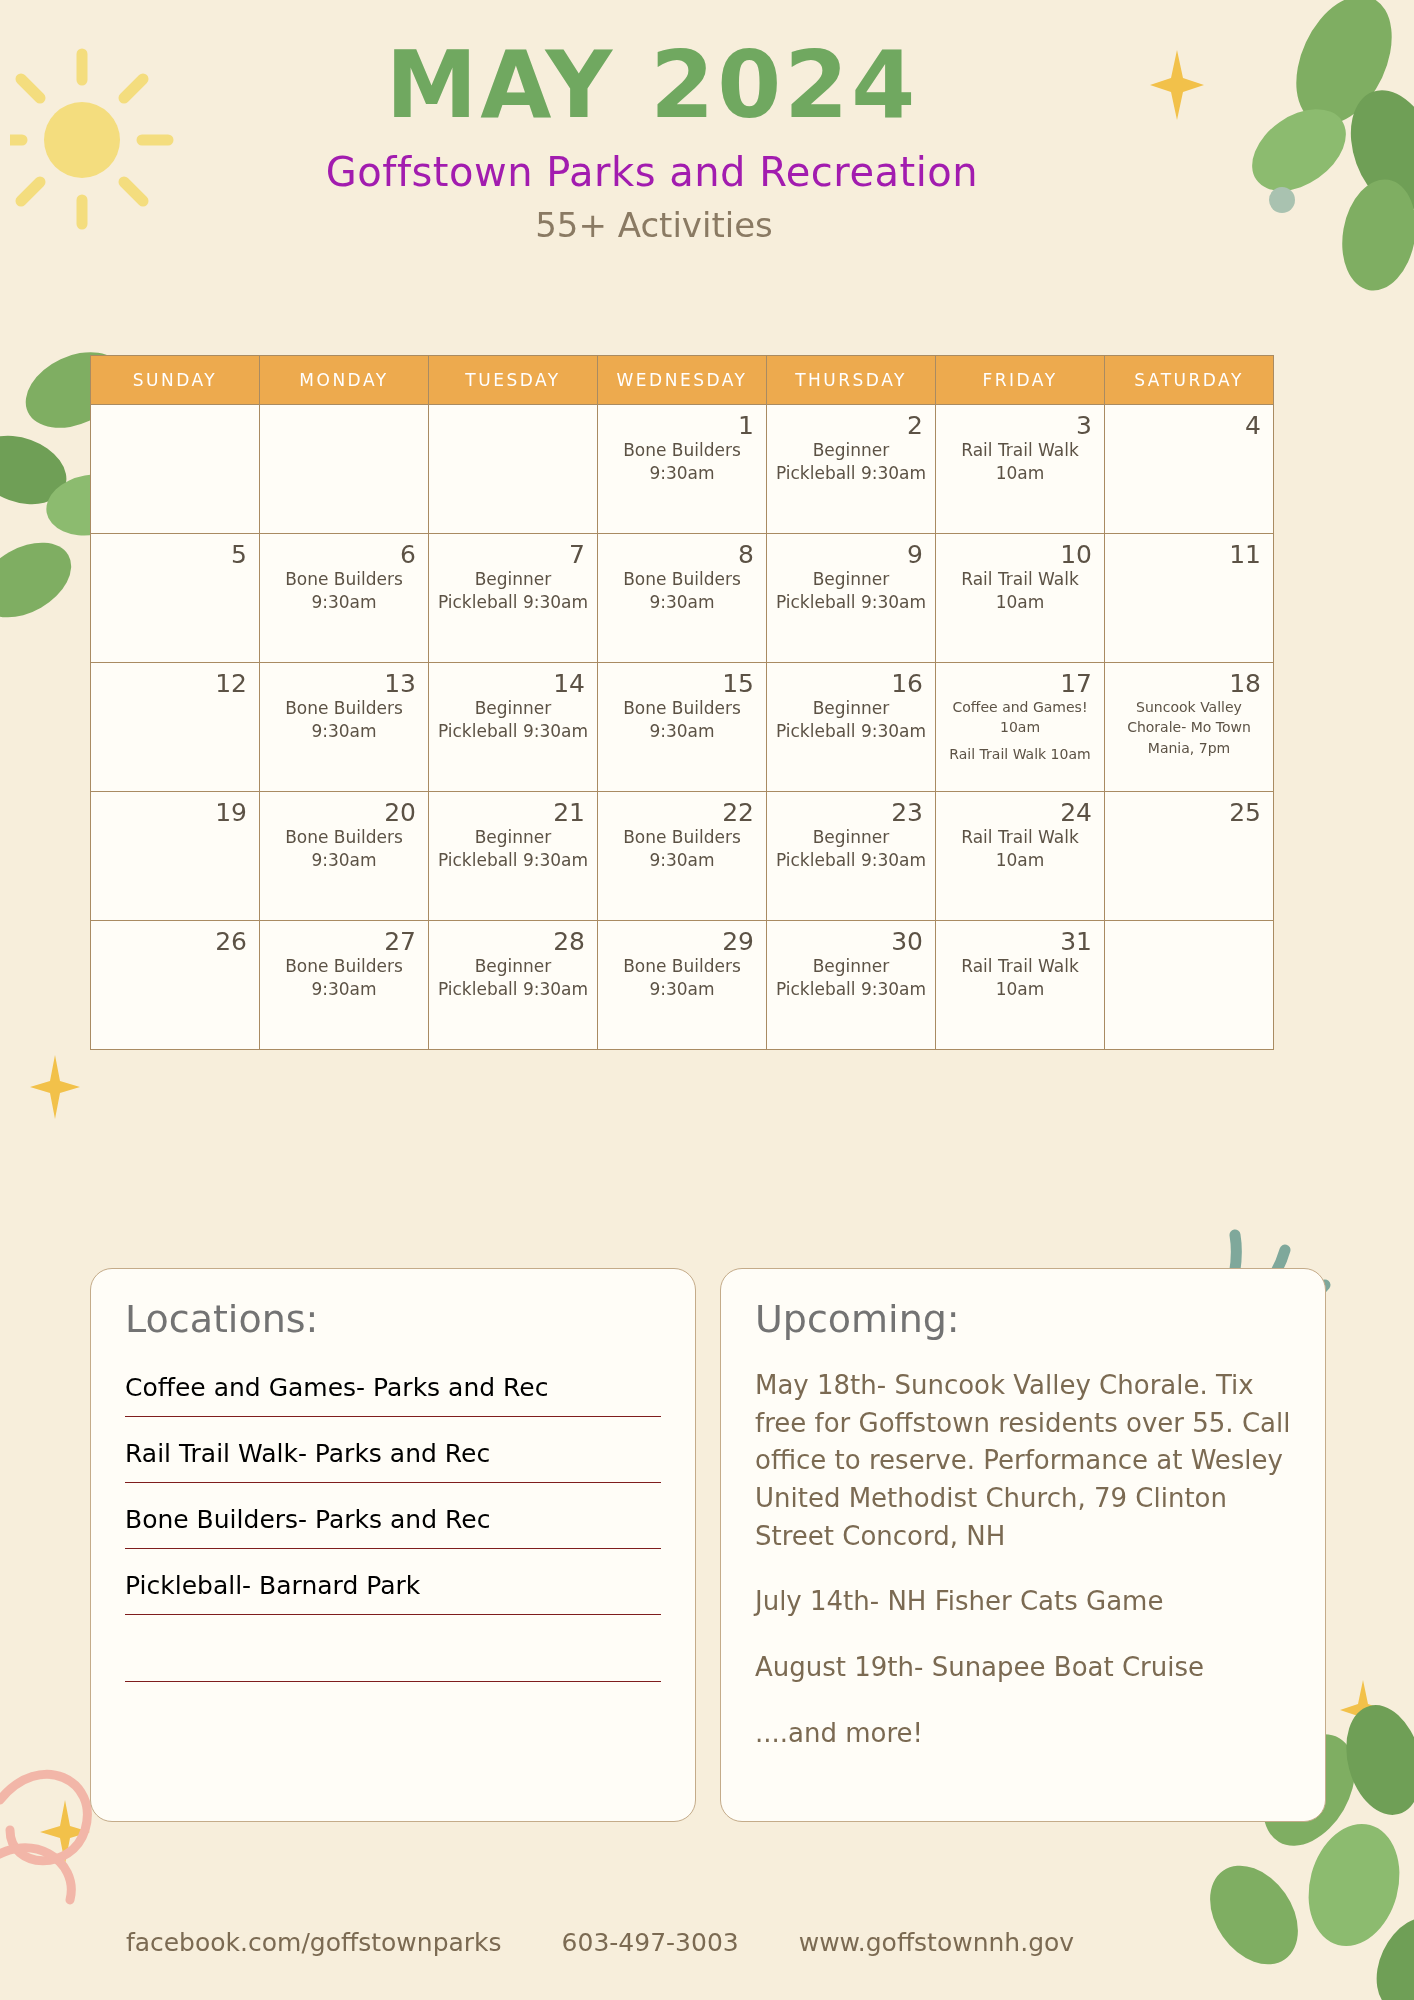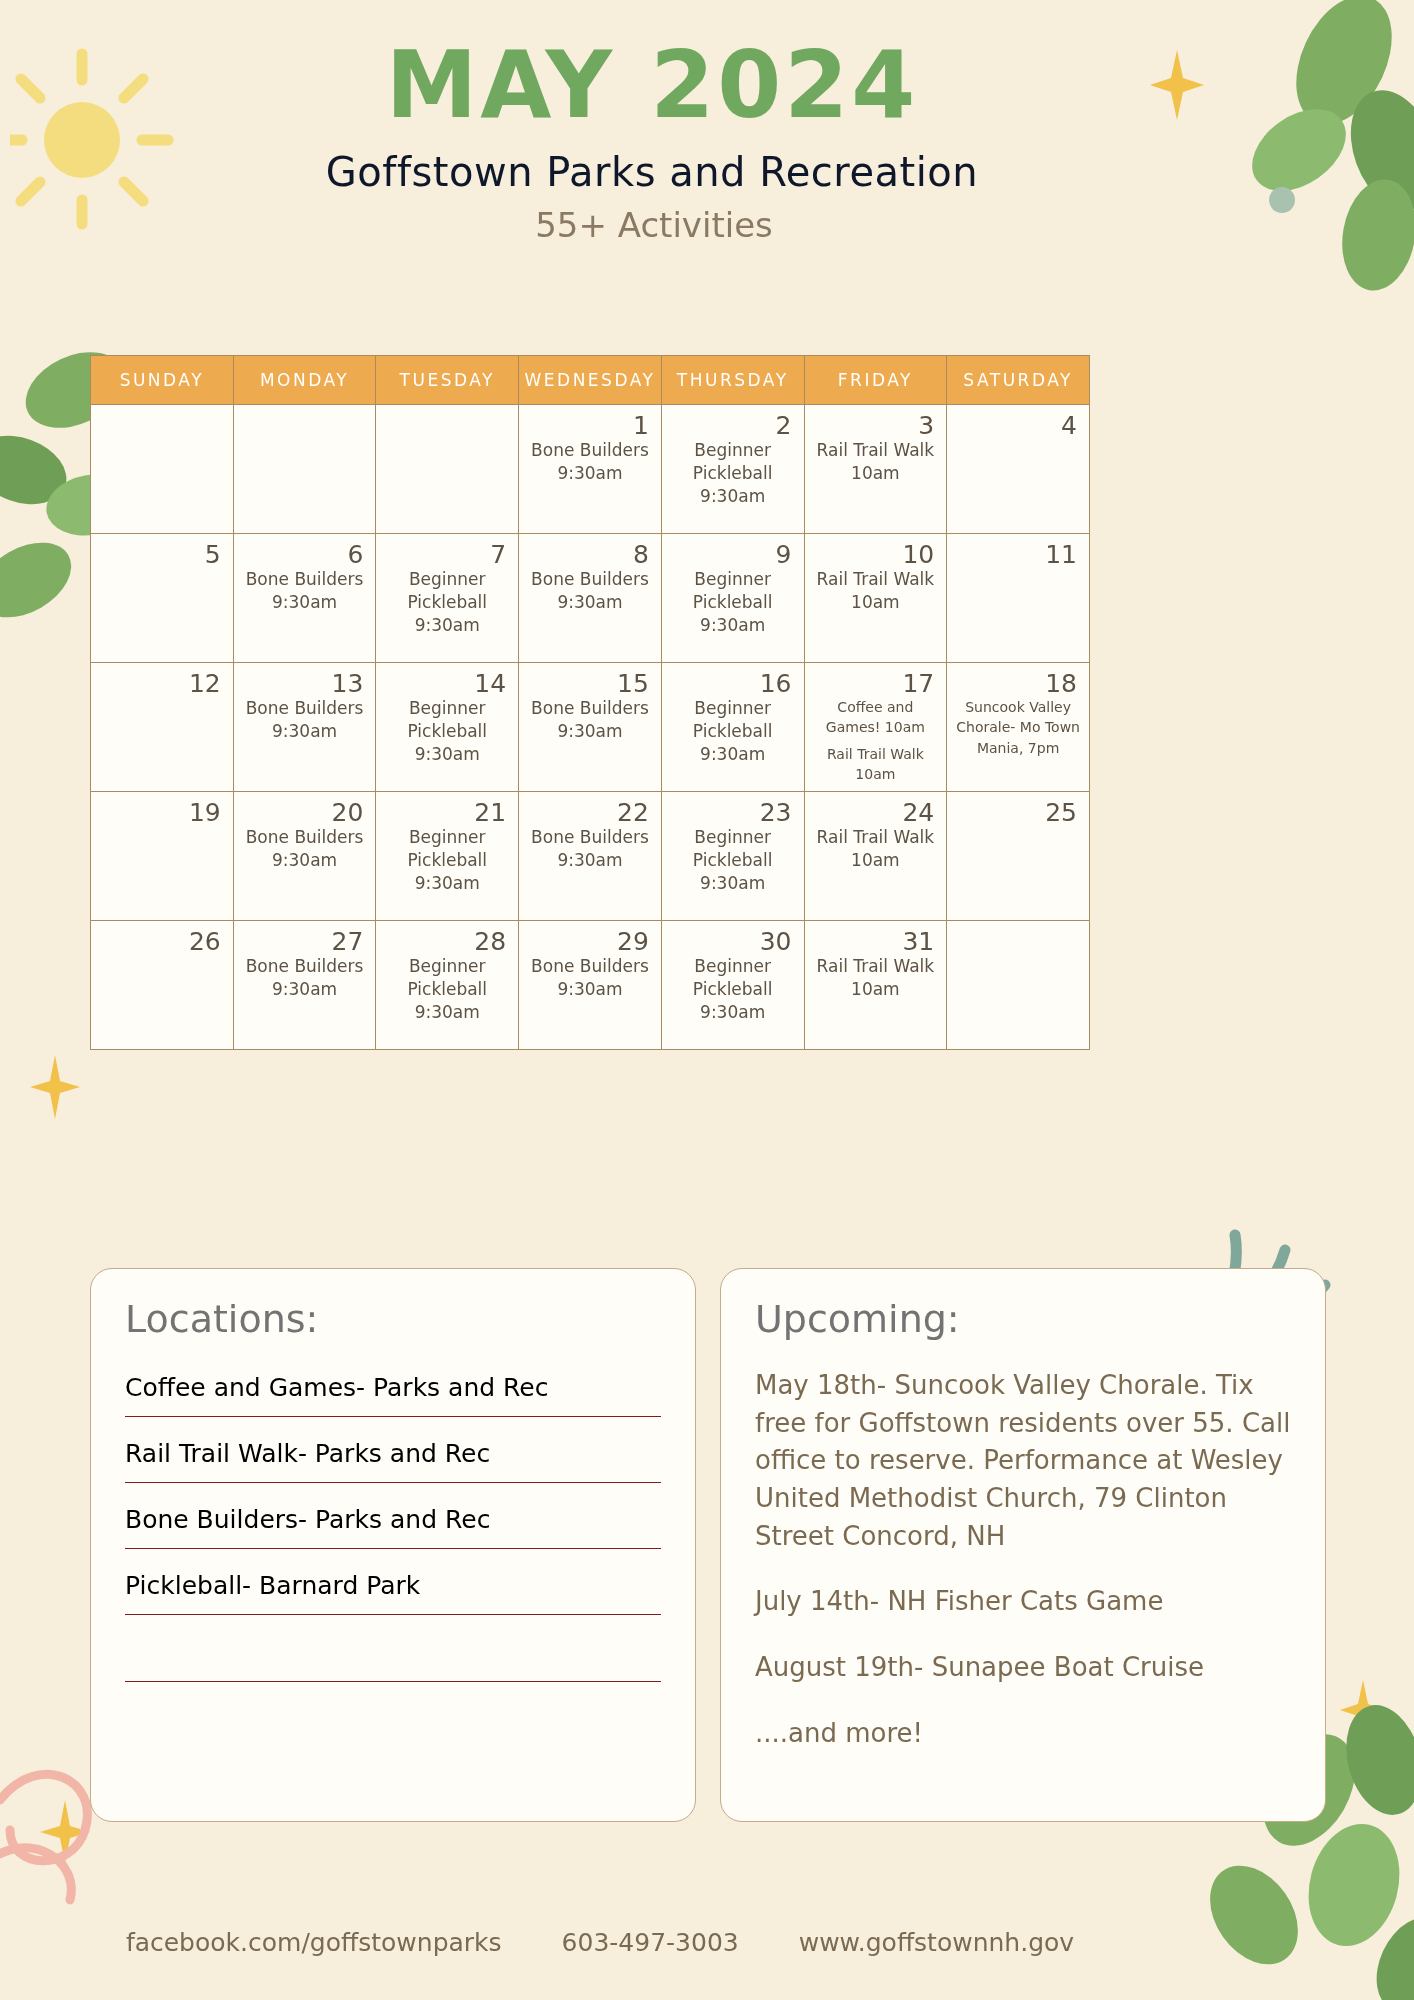--- a/index.html
+++ b/index.html
@@ -37,36 +37,36 @@
     font-family: "DejaVu Sans", sans-serif;
     font-size: 92px;
     font-weight: bold;
     color: #70a860;
     letter-spacing: 3px;
     line-height: 1.05;
     margin: 0;
   }
   .subtitle {
     font-size: 40px;
-    color: #0f172a;
+    color: #a21caf;
     margin: 14px 0 0 0;
     letter-spacing: 0.5px;
   }
   .subtitle2 {
     font-size: 34px;
     color: #8a7a63;
     margin: 10px 0 0 4px;
   }
 
   
   .calendar {
     position: absolute;
     left: 90px;
     top: 355px;
-    width: 1000px;
+    width: 1184px;
     border: 1px solid #a98b62;
     border-collapse: collapse;
     table-layout: fixed;
   }
   .calendar th {
     background: #edaa4e;
     color: #ffffff;
     font-size: 17px;
     letter-spacing: 2.5px;
     font-weight: normal;

